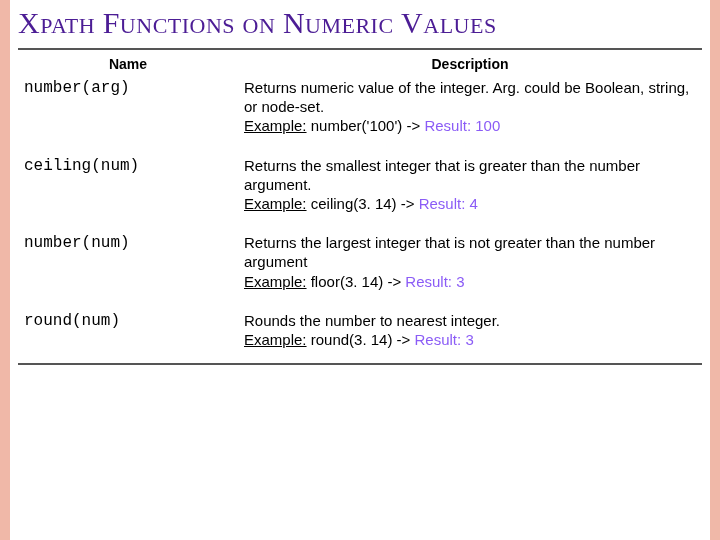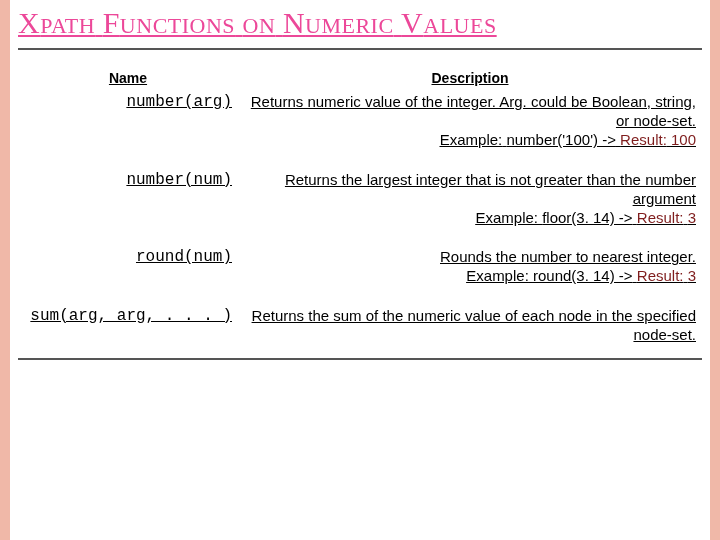--- a/index.html
+++ b/index.html
@@ -22,64 +22,61 @@
     right: 0; top: 0;
     width: 10px; height: 540px;
     background: #f0b8a8;
   }
   .content {
     padding: 6px 18px 0 18px;
   }
   h1 {
     font-family: Georgia, 'Times New Roman', serif;
     font-weight: normal;
-    color: #ec4899;
+    color: #4c1d95;
     font-size: 28px;
     letter-spacing: 0.5px;
     padding-bottom: 6px;
-    text-decoration: underline;
   }
   h1 .big { font-size: 30px; }
   h1 .small { font-size: 22px; font-variant: normal; }
   .rule {
     border: none;
     border-top: 2px solid #555;
     margin: 2px 0 0 0;
   }
   table {
     width: 100%;
     border-collapse: collapse;
-    margin-top: 16px;
-    text-decoration: underline;
+    margin-top: 2px;
   }
   thead th {
     font-family: Arial, sans-serif;
     font-size: 14px;
     font-weight: bold;
     color: #000;
     text-align: center;
     padding: 4px 6px 6px 6px;
   }
   thead th:first-child { width: 220px; }
   tbody td {
     vertical-align: top;
     padding: 0 6px 20px 6px;
     font-size: 15px;
     line-height: 1.28;
     color: #000;
-    text-align: right;
   }
   tbody tr:last-child td { padding-bottom: 8px; }
   td.fn {
     font-family: "Courier New", Courier, monospace;
     font-size: 16px;
     white-space: nowrap;
   }
   .ex-label { text-decoration: underline; }
-  .result { color: #7f1d1d; }
+  .result { color: #8b5cf6; }
   .bottom-rule {
     border: none;
     border-top: 2px solid #555;
     margin: 6px 0 0 0;
   }
 </style>
 </head>
 <body>
 
 <div class="left-bar"></div>
@@ -109,43 +106,47 @@
         <td class="fn">number(arg)</td>
         <td>
           <span>Returns numeric value of the integer. Arg. could be Boolean, string, or node-set.</span><br>
           <span class="ex-label">Example:</span>
           <span>number('100') -&gt;</span>
           <span class="result">Result:</span>
           <span class="result">100</span>
         </td>
       </tr>
       <tr>
+        <td class="fn">ceiling(num)</td>
+        <td>
+          <span>Returns the smallest integer that is greater than the number argument.</span><br>
+          <span class="ex-label">Example:</span>
+          <span>ceiling(3. 14) -&gt;</span>
+          <span class="result">Result:</span>
+          <span class="result">4</span>
+        </td>
+      </tr>
+      <tr>
         <td class="fn">number(num)</td>
         <td>
           <span>Returns the largest integer that is not greater than the number argument</span><br>
           <span class="ex-label">Example:</span>
           <span>floor(3. 14) -&gt;</span>
           <span class="result">Result:</span>
           <span class="result">3</span>
         </td>
       </tr>
       <tr>
         <td class="fn">round(num)</td>
         <td>
           <span>Rounds the number to nearest integer.</span><br>
           <span class="ex-label">Example:</span>
           <span>round(3. 14) -&gt;</span>
           <span class="result">Result:</span>
           <span class="result">3</span>
         </td>
       </tr>
-      <tr>
-        <td class="fn">sum(arg, arg, . . . )</td>
-        <td>
-          <span>Returns the sum of the numeric value of each node in the specified node-set.</span>
-        </td>
-      </tr>
     </tbody>
   </table>
 
   <hr class="bottom-rule">
 
 </div>
 
 </body></html>

